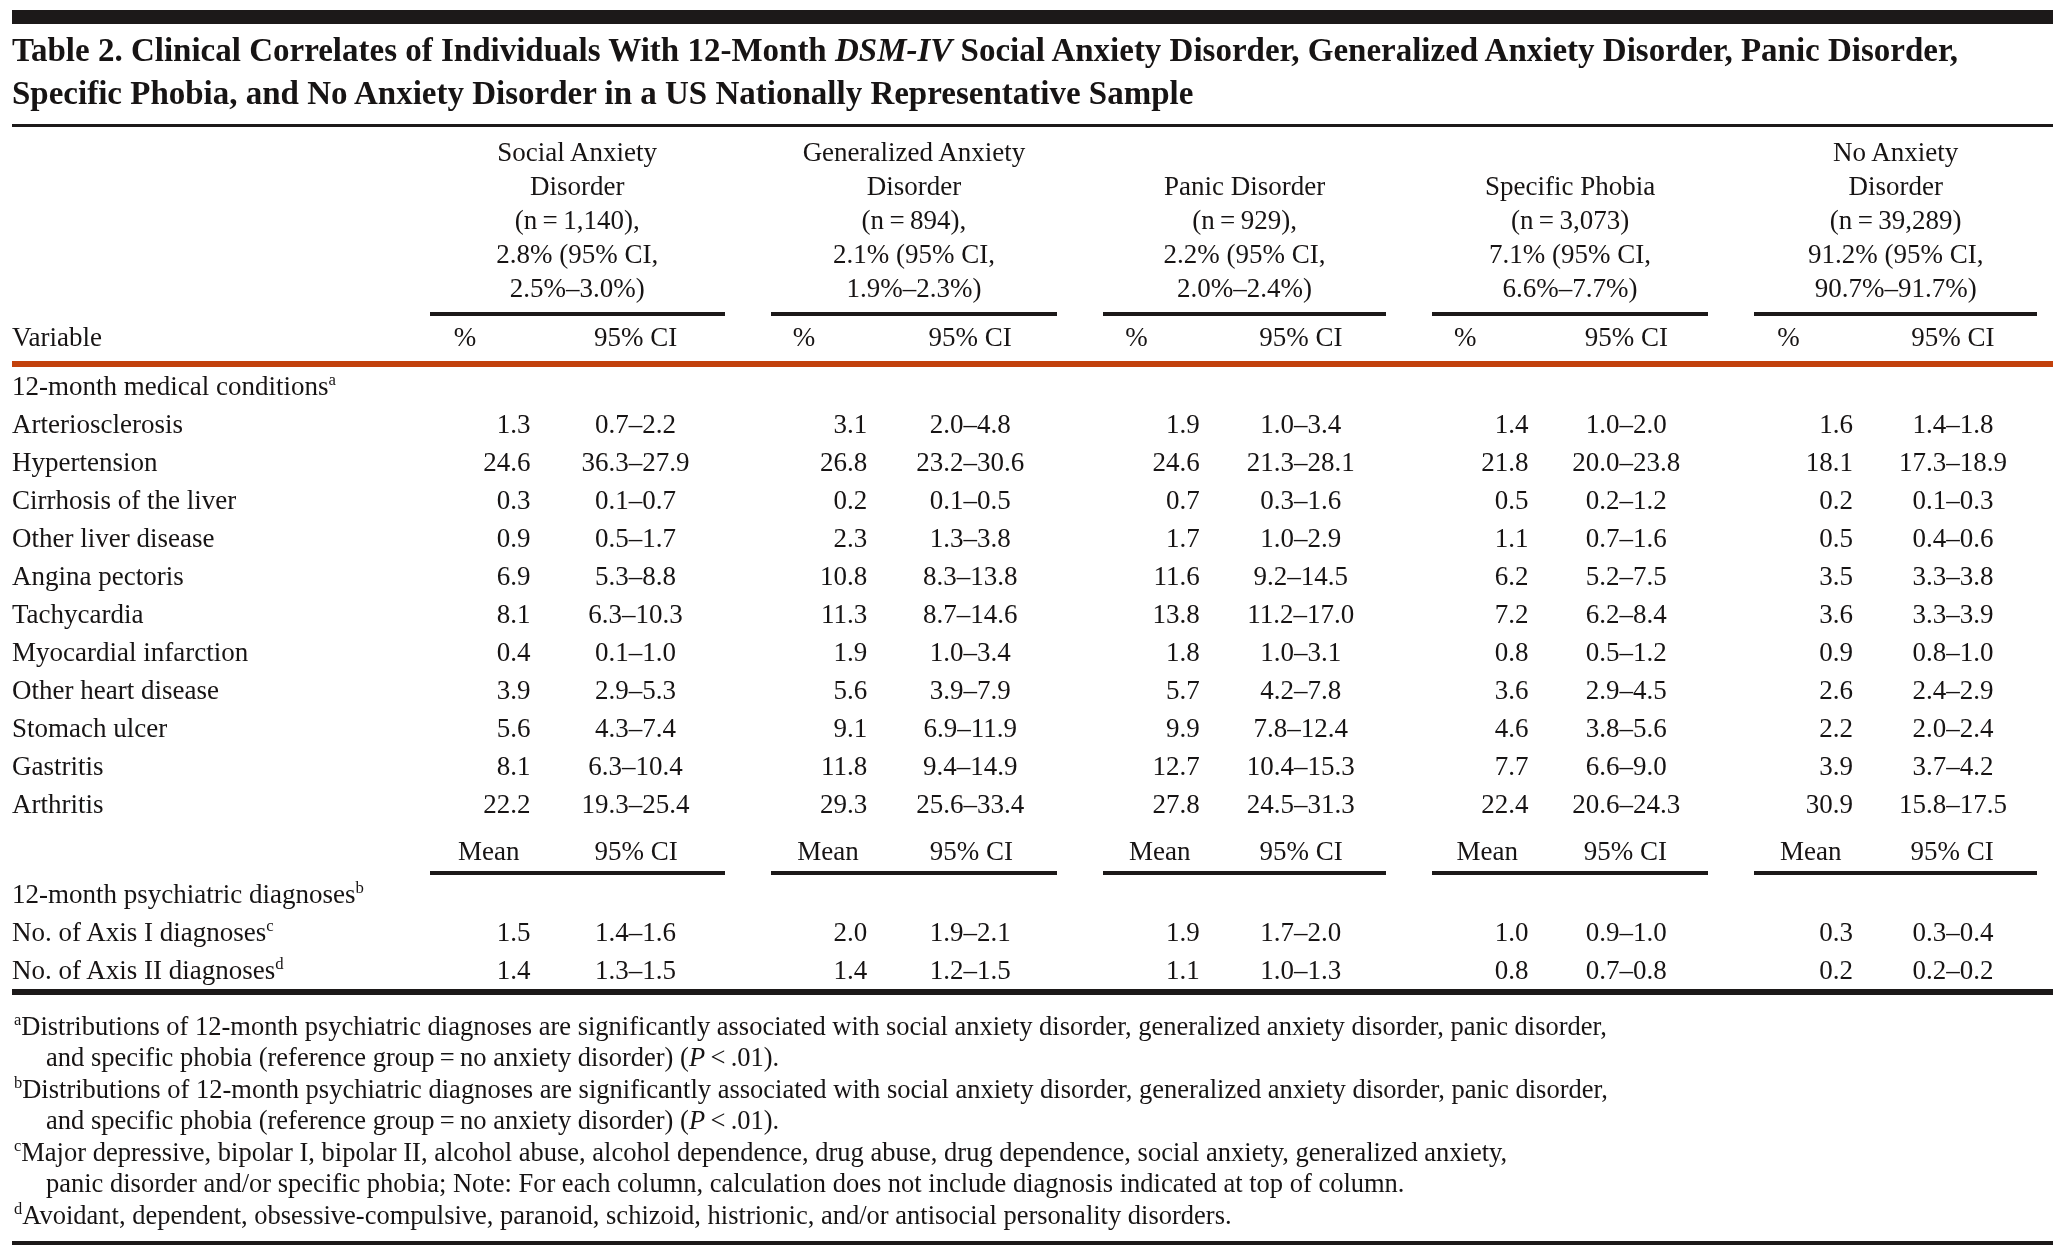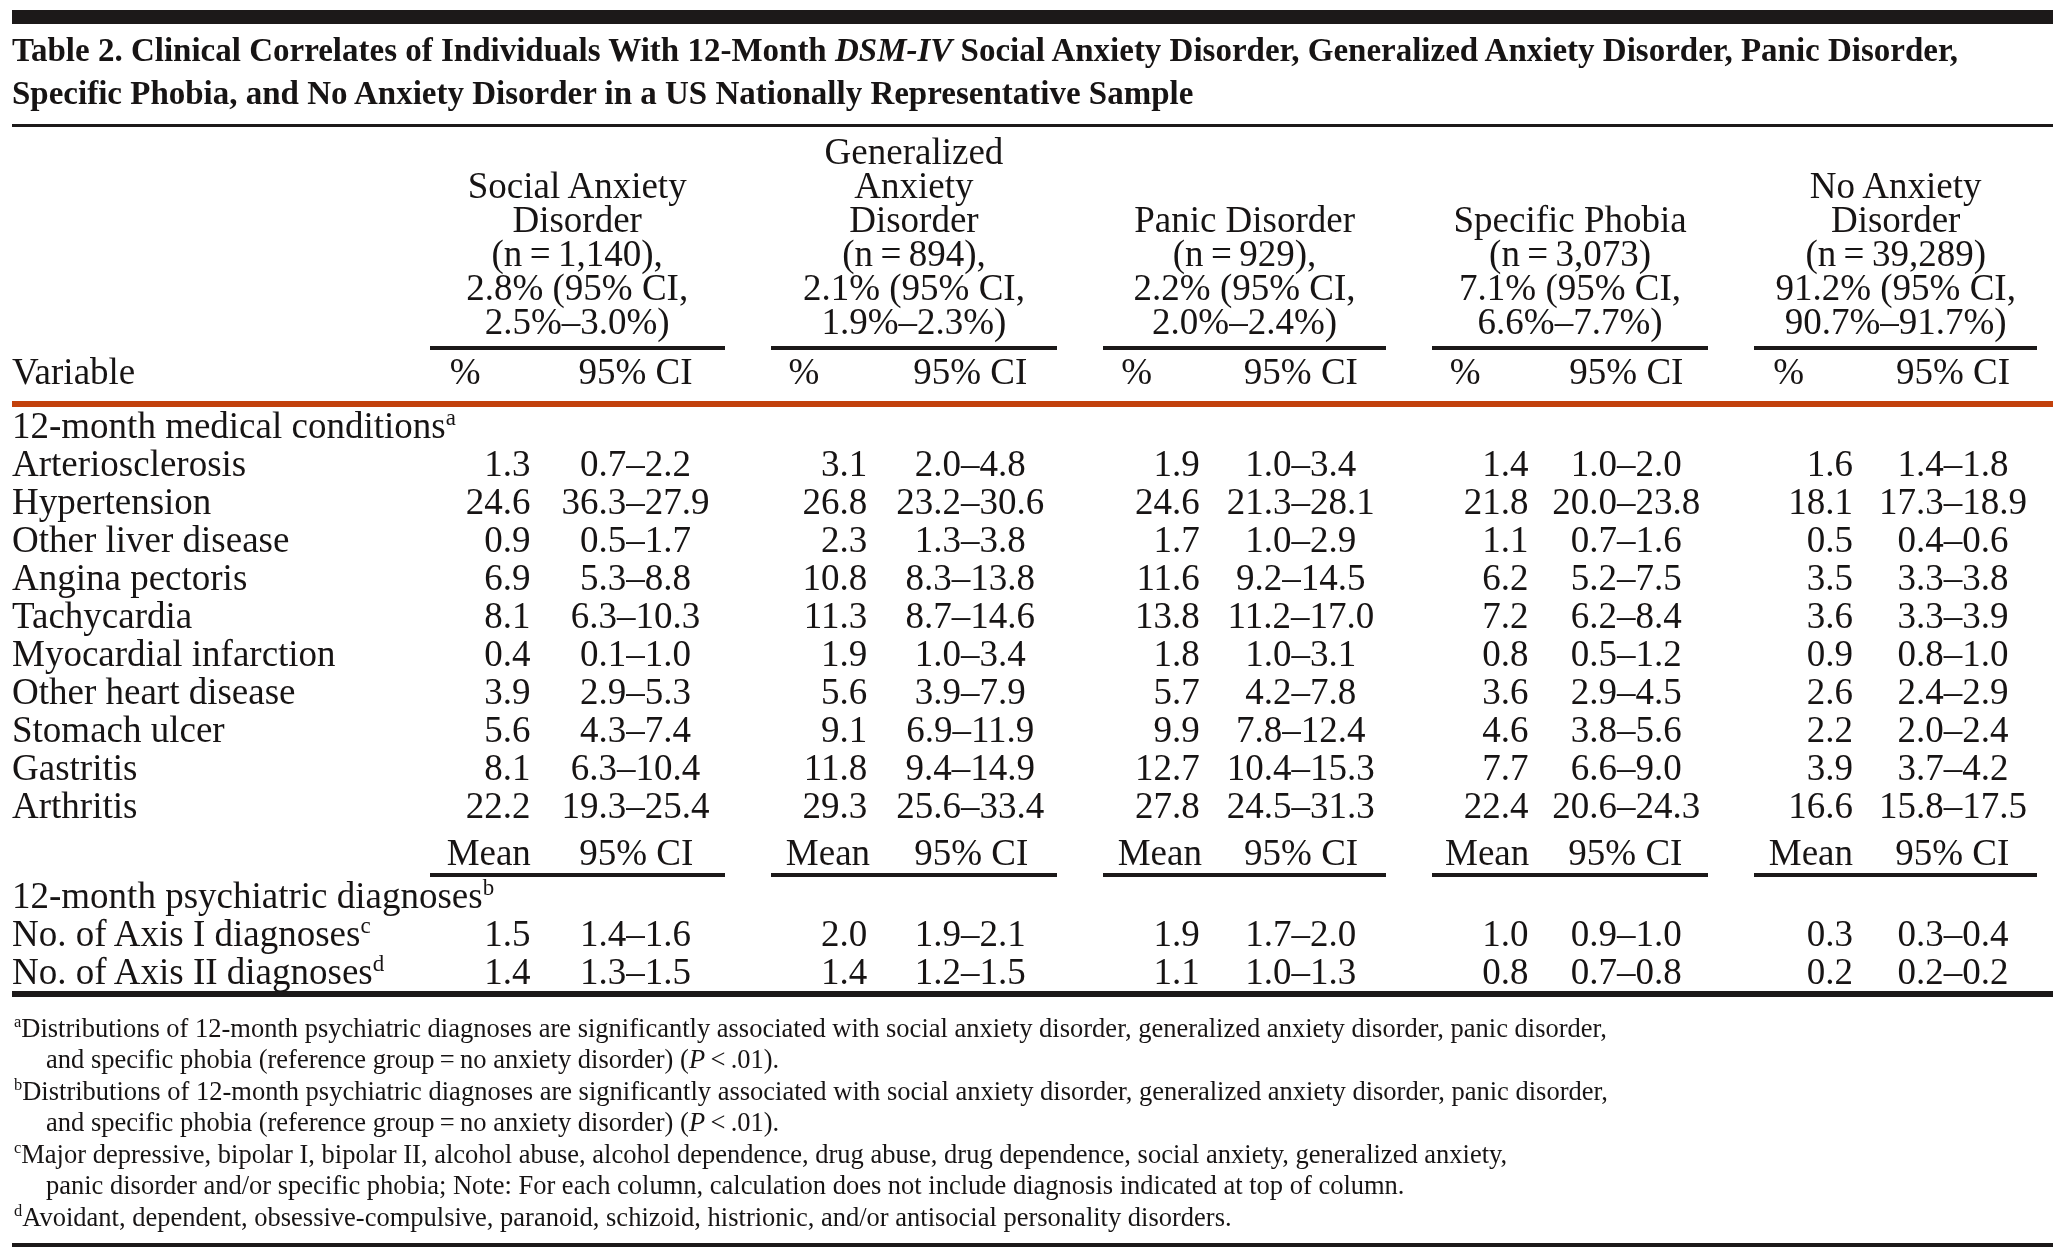--- a/index.html
+++ b/index.html
@@ -17,21 +17,21 @@
     font-size: 33px; font-weight: 700; line-height: 1.3;
     padding: 5px 2px 9px 0;
     border-bottom: 3px solid #1c1919;
   }
   .table-title i { font-style: italic; }
 
   table.datatable {
     width: 100%;
     border-collapse: collapse;
     table-layout: fixed;
-    font-size: 37px;
+    font-size: 27px;
     border-bottom: 6px solid #1c1919;
   }
   table.datatable th { font-weight: 400; padding: 0; }
   table.datatable td { padding: 0; }
 
   tr.group-row th { vertical-align: bottom; }
   .group-rulewrap { margin: 0 16px 0 30px; border-bottom: 4px solid #1c1919; padding-bottom: 7px; }
   .group-title { white-space: pre-line; text-align: center; line-height: 34px; padding-top: 8px; }
 
   tr.subhead-row th { height: 48px; vertical-align: bottom; padding-bottom: 8px; border-bottom: 6px solid #c2410c; }
@@ -166,20 +166,33 @@
           <td class="pct">26.8</td>
           <td class="ci">23.2–30.6</td>
           <td class="pct">24.6</td>
           <td class="ci">21.3–28.1</td>
           <td class="pct">21.8</td>
           <td class="ci">20.0–23.8</td>
           <td class="pct">18.1</td>
           <td class="ci">17.3–18.9</td>
         </tr>
         <tr>
+          <td class="row-label"><span>Cirrhosis of the liver</span></td>
+          <td class="pct">0.3</td>
+          <td class="ci">0.1–0.7</td>
+          <td class="pct">0.2</td>
+          <td class="ci">0.1–0.5</td>
+          <td class="pct">0.7</td>
+          <td class="ci">0.3–1.6</td>
+          <td class="pct">0.5</td>
+          <td class="ci">0.2–1.2</td>
+          <td class="pct">0.2</td>
+          <td class="ci">0.1–0.3</td>
+        </tr>
+        <tr>
           <td class="row-label"><span>Other liver disease</span></td>
           <td class="pct">0.9</td>
           <td class="ci">0.5–1.7</td>
           <td class="pct">2.3</td>
           <td class="ci">1.3–3.8</td>
           <td class="pct">1.7</td>
           <td class="ci">1.0–2.9</td>
           <td class="pct">1.1</td>
           <td class="ci">0.7–1.6</td>
           <td class="pct">0.5</td>
@@ -266,21 +279,21 @@
         <tr>
           <td class="row-label"><span>Arthritis</span></td>
           <td class="pct">22.2</td>
           <td class="ci">19.3–25.4</td>
           <td class="pct">29.3</td>
           <td class="ci">25.6–33.4</td>
           <td class="pct">27.8</td>
           <td class="ci">24.5–31.3</td>
           <td class="pct">22.4</td>
           <td class="ci">20.6–24.3</td>
-          <td class="pct">16.6</td>
+          <td class="pct">30.9</td>
           <td class="ci">15.8–17.5</td>
         </tr>
         <tr class="mean-row">
           <td></td>
           <td colspan="2">
             <div class="mean-rulewrap">
               <span class="mean-lab">Mean</span>
               <span class="meanci-lab">95% CI</span>
             </div>
           </td>

